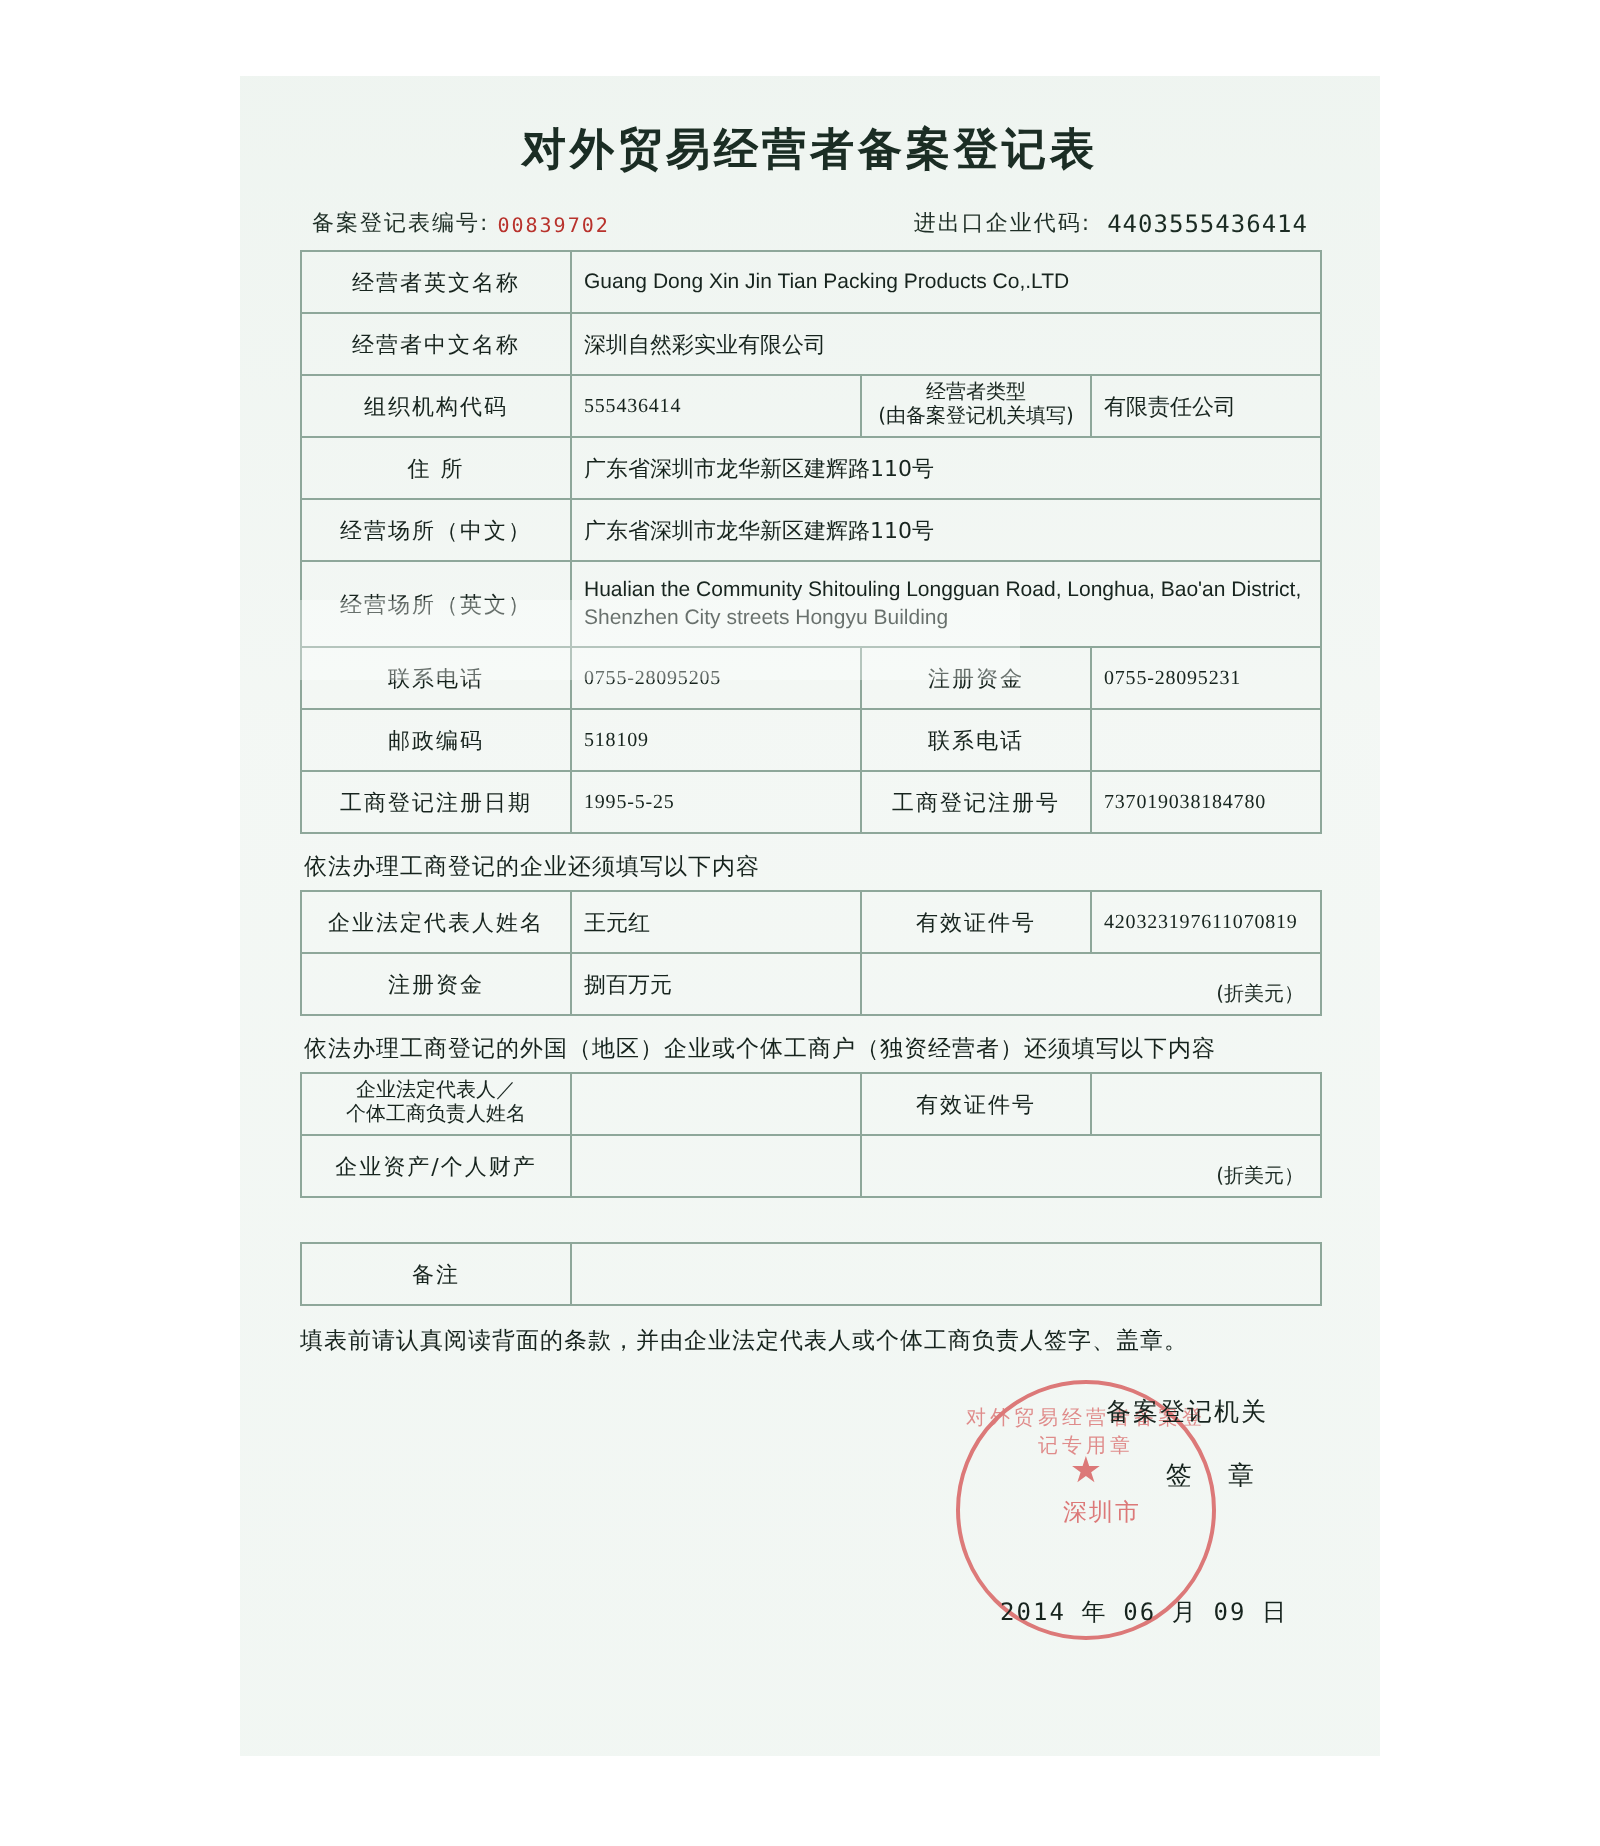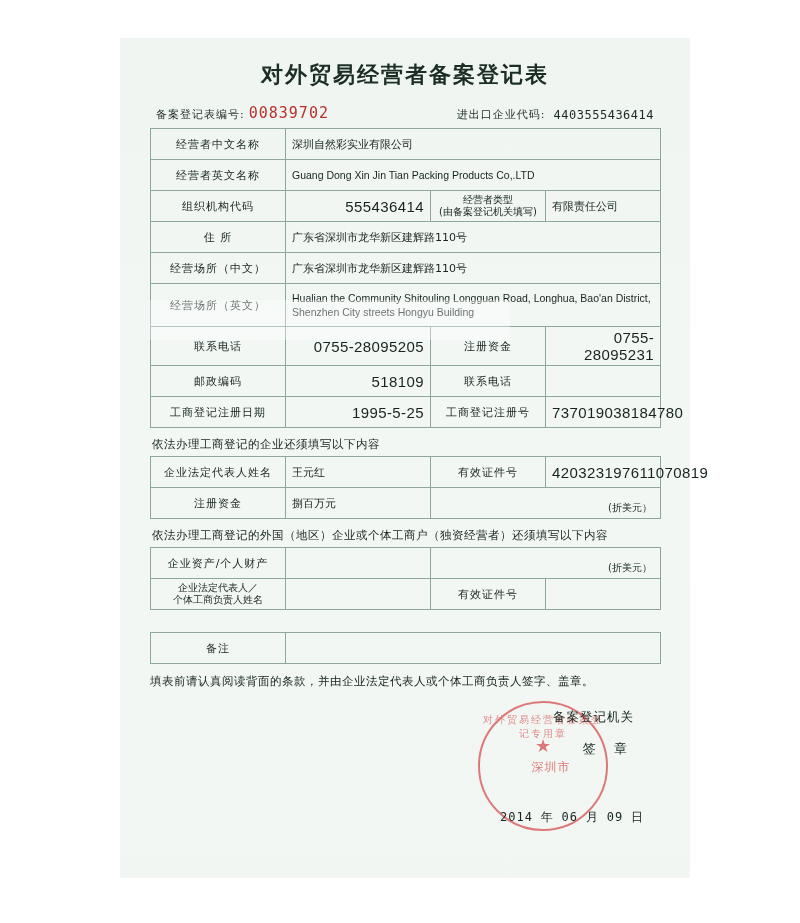--- a/index.html
+++ b/index.html
@@ -63,21 +63,21 @@
   }
   .subrow .lbl {
     font-family: "DejaVu Sans", sans-serif;
     font-size: 11px;
     letter-spacing: 1px;
     text-align: right;
   }
   .subrow .num {
     color: #b8322c;
     font-family: "DejaVu Sans Mono", monospace;
-    font-size: 15px;
+    font-size: 10px;
     letter-spacing: 1px;
     margin-left: 4px;
   }
   .subrow .spacer { flex: 1; }
   .subrow .lbl2 {
     font-family: "DejaVu Sans", sans-serif;
     font-size: 11px;
     letter-spacing: 1px;
     margin-right: 8px;
   }
@@ -118,24 +118,23 @@
     font-size: 12.5px;
     color: #13251c;
     padding-left: 10px;
   }
   td.val.en {
     font-family: "Liberation Sans", sans-serif;
     font-size: 10.5px;
     line-height: 1.35;
   }
   td.val.mono {
-    font-family: Liberation Sans, sans-serif;
-    font-size: 15px;
+    font-family: Liberation Serif, serif;
+    font-size: 10px;
     letter-spacing: 0.4px;
-    text-align: right;
   }
   td.val.right-note {
     position: relative;
   }
   .note-right {
     position: absolute;
     right: 8px;
     bottom: 3px;
     font-family: "DejaVu Sans", sans-serif;
     font-size: 10px;
@@ -259,26 +258,26 @@
 
     <table class="grid">
       <colgroup>
         <col style="width:135px">
         <col style="width:145px">
         <col style="width:115px">
         <col style="width:115px">
       </colgroup>
       <tbody>
         <tr>
+          <td class="lbl">经营者英文名称</td>
+          <td class="val en" colspan="3">Guang Dong Xin Jin Tian Packing Products Co,.LTD</td>
+        </tr>
+        <tr>
           <td class="lbl">经营者中文名称</td>
           <td class="val" colspan="3">深圳自然彩实业有限公司</td>
-        </tr>
-        <tr>
-          <td class="lbl">经营者英文名称</td>
-          <td class="val en" colspan="3">Guang Dong Xin Jin Tian Packing Products Co,.LTD</td>
         </tr>
         <tr>
           <td class="lbl">组织机构代码</td>
           <td class="val mono">555436414</td>
           <td class="lbl small">
             <div>经营者类型</div>
             <div>(由备案登记机关填写)</div>
           </td>
           <td class="val">有限责任公司</td>
         </tr>
@@ -345,34 +344,34 @@
 
     <table class="grid">
       <colgroup>
         <col style="width:135px">
         <col style="width:145px">
         <col style="width:115px">
         <col style="width:115px">
       </colgroup>
       <tbody>
         <tr>
-          <td class="lbl">企业资产/个人财产</td>
-          <td class="val"></td>
-          <td class="val right-note" colspan="2">
-            <span class="note-right">(折美元）</span>
-          </td>
-        </tr>
-        <tr>
           <td class="lbl small">
             <div>企业法定代表人／</div>
             <div>个体工商负责人姓名</div>
           </td>
           <td class="val"></td>
           <td class="lbl">有效证件号</td>
           <td class="val"></td>
+        </tr>
+        <tr>
+          <td class="lbl">企业资产/个人财产</td>
+          <td class="val"></td>
+          <td class="val right-note" colspan="2">
+            <span class="note-right">(折美元）</span>
+          </td>
         </tr>
       </tbody>
     </table>
 
     <div style="height:22px"></div>
 
     <table class="grid remark-table">
       <colgroup>
         <col style="width:135px">
         <col style="width:375px">

